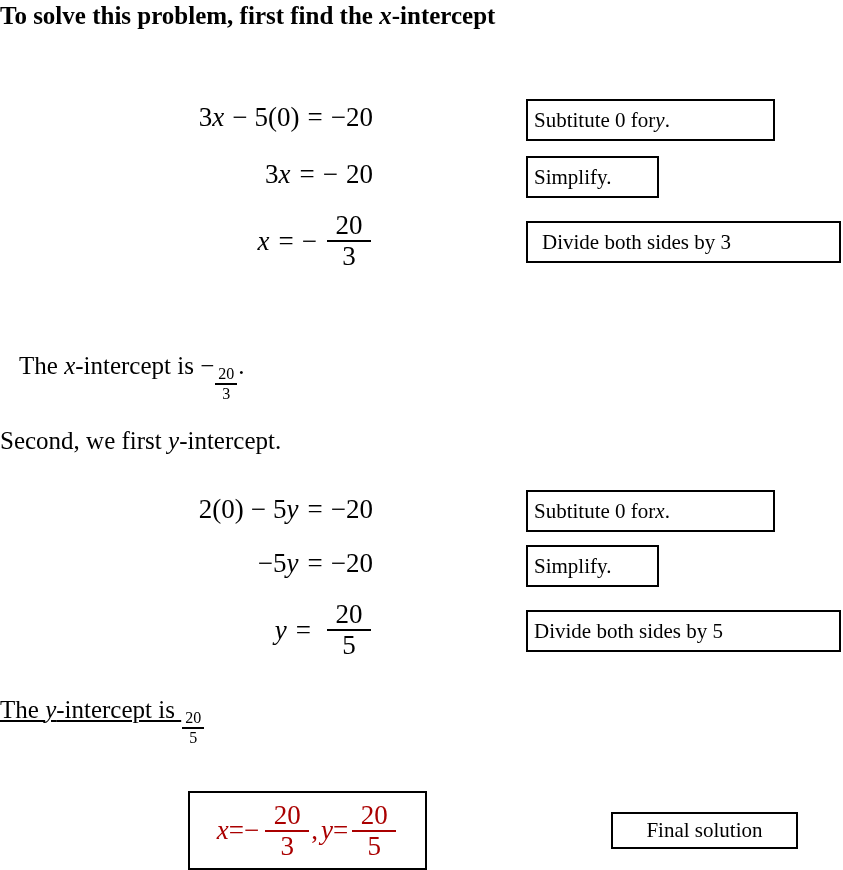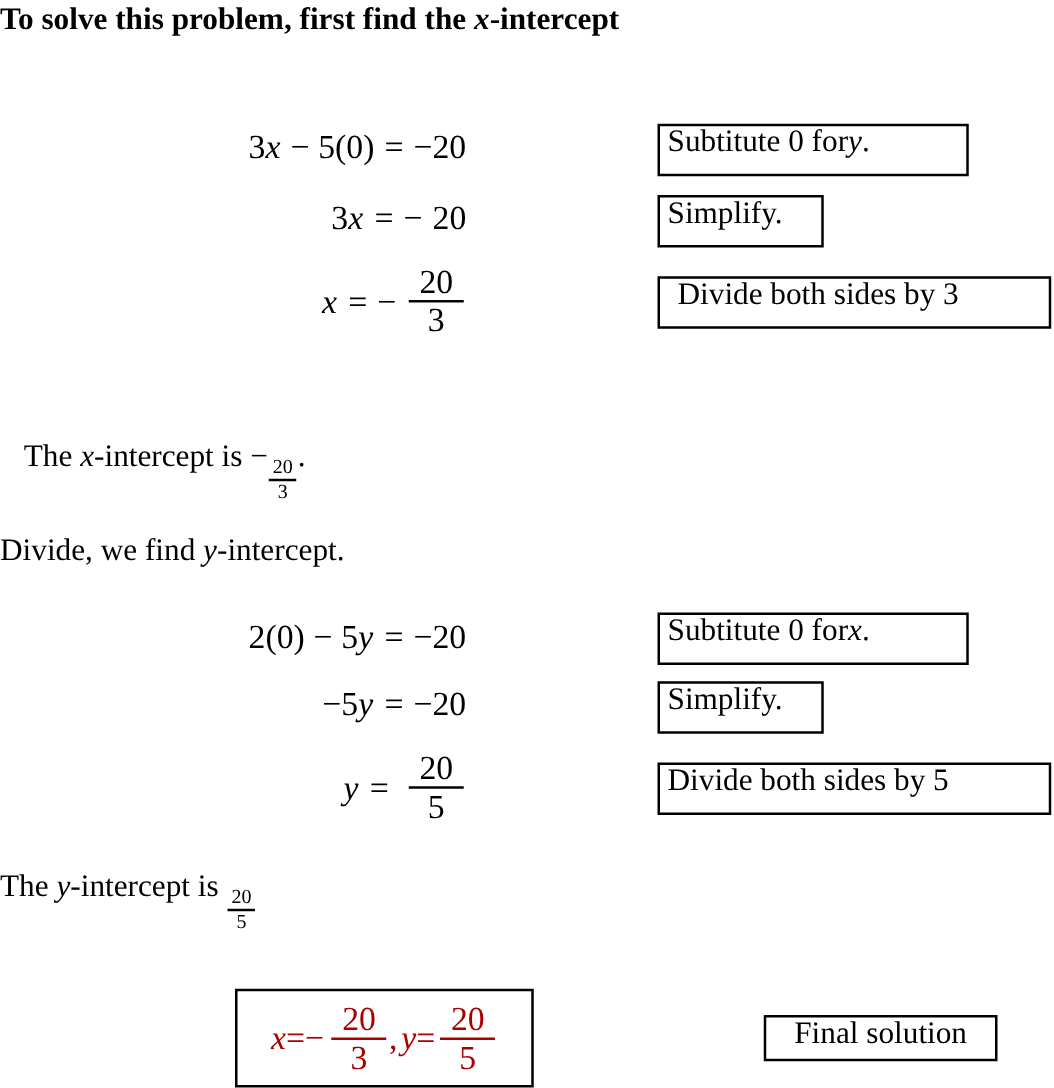--- a/index.html
+++ b/index.html
@@ -66,25 +66,25 @@
     vertical-align: -5px;
     margin: 0 1px;
   }
   .ifrac .num { line-height: 1; padding-bottom: 1px; }
   .ifrac .den { line-height: 1; padding-top: 1px; }
   .ifrac .bar { width: 100%; min-width: 22px; height: 1.5px; background: currentColor; }
 
   
   .box {
     border: 2px solid #000000;
-    font-size: 25px;
+    font-size: 21px;
     line-height: 1;
     white-space: nowrap;
     display: flex;
-    align-items: flex-start;
+    align-items: center;
     padding: 0 6px;
     box-sizing: border-box;
   }
   .box .it { font-style: italic; }
 
   .answer-box {
     border: 2px solid #000000;
     box-sizing: border-box;
     display: flex;
     align-items: center;
@@ -144,21 +144,21 @@
 
 <div class="abs prose" style="left:0px; top:353px;margin-left:19px;">
   <span>The </span><span class="it">x</span><span>-intercept is </span><span>−</span><span class="ifrac">
       <span class="num">20</span>
       <span class="bar"></span>
       <span class="den">3</span>
     </span><span>.</span>
 </div>
 
 <div class="abs prose" style="left:0px; top:428px;">
-  <span>Divide, we find </span><span class="it">y</span><span>-intercept.</span>
+  <span>Second, we first </span><span class="it">y</span><span>-intercept.</span>
 </div>
 
 <div class="abs math" style="left:53px; top:496px; width:320px;">
   <span>2(0)</span>
     <span class="op">−</span>
     <span>5</span>
     <span class="it">y</span>
     <span class="eq">=</span>
     <span>−20</span>
 </div>
@@ -188,21 +188,21 @@
 </div>
 
 <div class="abs box" style="left:526px; top:545px; width:133px; height:42px;">
   <span>Simplify.</span>
 </div>
 
 <div class="abs box" style="left:526px; top:610px; width:315px; height:42px;">
   <span>Divide both sides by 5</span>
 </div>
 
-<div class="abs prose" style="left:0px; top:697px;">
+<div class="abs prose" style="left:0px; top:697px;text-decoration:underline;">
   <span>The </span><span class="it">y</span><span>-intercept is </span><span class="ifrac">
       <span class="num">20</span>
       <span class="bar"></span>
       <span class="den">5</span>
     </span>
 </div>
 
 <div class="abs answer-box" style="left:188px; top:791px; width:239px; height:79px; color:#AA0000;">
   <span class="it">x</span>
     <span class="eq">=</span>

